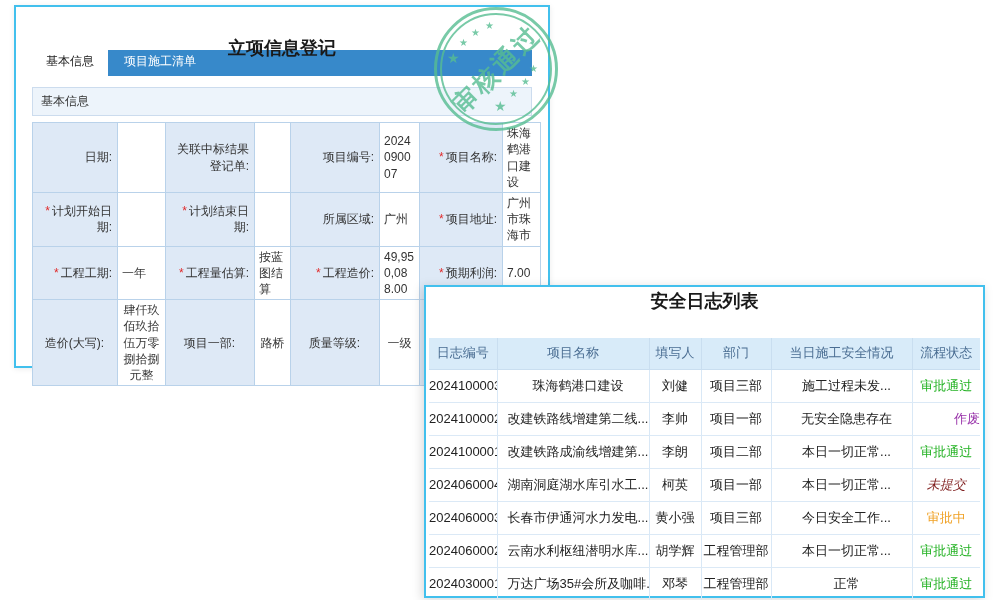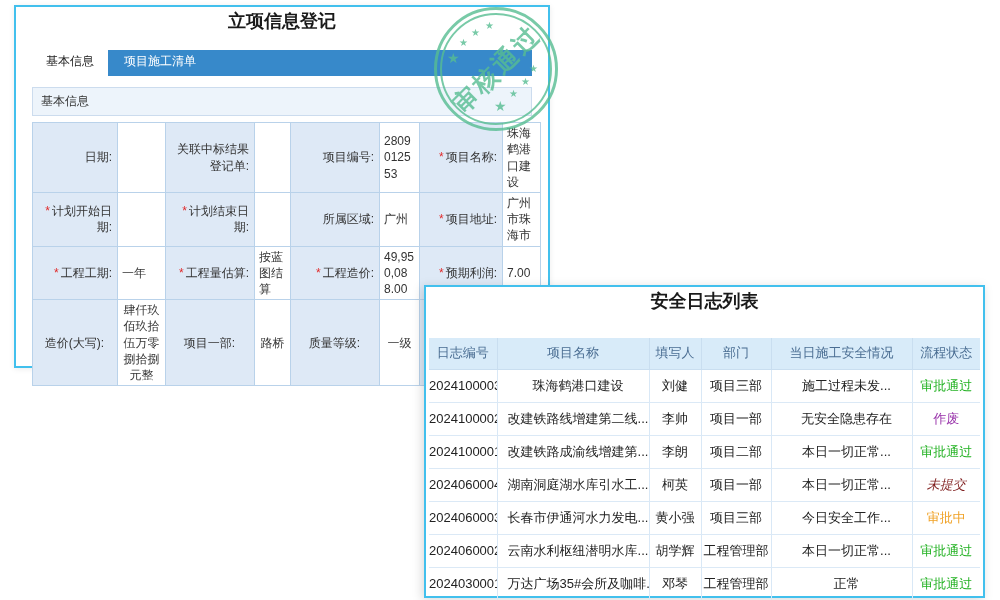--- a/index.html
+++ b/index.html
@@ -5,21 +5,21 @@
   * { margin:0; padding:0; box-sizing:border-box; }
   html,body { width:1000px; height:600px; background:#ffffff;
     font-family:"Liberation Sans","DejaVu Sans",sans-serif; color:#333; overflow:hidden; }
   .canvas { position:relative; width:1000px; height:600px; }
 
   
   .reg-panel { position:absolute; left:14px; top:5px; width:536px; height:363px;
     background:#fff; border:2px solid #42c0ed; z-index:10;
     box-shadow:0 1px 6px rgba(0,0,0,.08); }
   .reg-title { text-align:center; font-size:18px; font-weight:bold; color:#1a1a1a;
-    padding-top:2px; height:43px; }
+    padding-top:29px; height:43px; }
   .tabbar { margin:0 16px; height:26px; background:#3789ca; display:flex;
     align-items:flex-end; }
   .tab { color:#fff; font-size:12px; padding:6px 14px; white-space:nowrap; cursor:pointer; }
   .tab.active { background:#fff; color:#222; border-radius:3px 3px 0 0; margin-right:2px; }
   .section-strip { margin:11px 16px 0; border:1px solid #ccdcee; background:#edf4fb;
     padding:5px 8px; font-size:12px; color:#333; }
   table.form { margin:6px 16px 0; border-collapse:collapse; table-layout:fixed;
     width:508px; font-size:12px; }
   table.form td { border:1px solid #b9d2ea; vertical-align:middle; line-height:1.35;
     overflow:hidden; }
@@ -89,21 +89,21 @@
           <col style="width:83px">
           <col style="width:38px">
       </colgroup>
       <tbody>
           <tr class="fr1">
         <td class="lbl"><span class="req"></span><span>日期:</span></td>
         <td class="val"></td>
         <td class="lbl"><span class="req"></span><span>关联中标结果登记单:</span></td>
         <td class="val"></td>
         <td class="lbl"><span class="req"></span><span>项目编号:</span></td>
-        <td class="val">2809012553</td>
+        <td class="val">2024090007</td>
         <td class="lbl"><span class="req">*</span><span>项目名称:</span></td>
         <td class="val">珠海鹤港口建设</td>
       </tr>
       <tr class="fr2">
         <td class="lbl"><span class="req">*</span><span>计划开始日期:</span></td>
         <td class="val"></td>
         <td class="lbl"><span class="req">*</span><span>计划结束日期:</span></td>
         <td class="val"></td>
         <td class="lbl"><span class="req"></span><span>所属区域:</span></td>
         <td class="val">广州</td>
@@ -177,21 +177,21 @@
           <td>项目三部</td>
           <td class="c-left">施工过程未发...</td>
           <td style="color: rgb(35, 178, 35);">审批通过</td>
         </tr>
         <tr>
           <td class="c-link">2024100002</td>
           <td class="c-link c-left">改建铁路线增建第二线...</td>
           <td class="c-link">李帅</td>
           <td>项目一部</td>
           <td class="c-left">无安全隐患存在</td>
-          <td style="color: rgb(153, 51, 170);">作废</td>
+          <td style="color: rgb(153, 51, 170); text-align: right;">作废</td>
         </tr>
         <tr>
           <td class="c-link">2024100001</td>
           <td class="c-link c-left">改建铁路成渝线增建第...</td>
           <td class="c-link">李朗</td>
           <td>项目二部</td>
           <td class="c-left">本日一切正常...</td>
           <td style="color: rgb(35, 178, 35);">审批通过</td>
         </tr>
         <tr>

